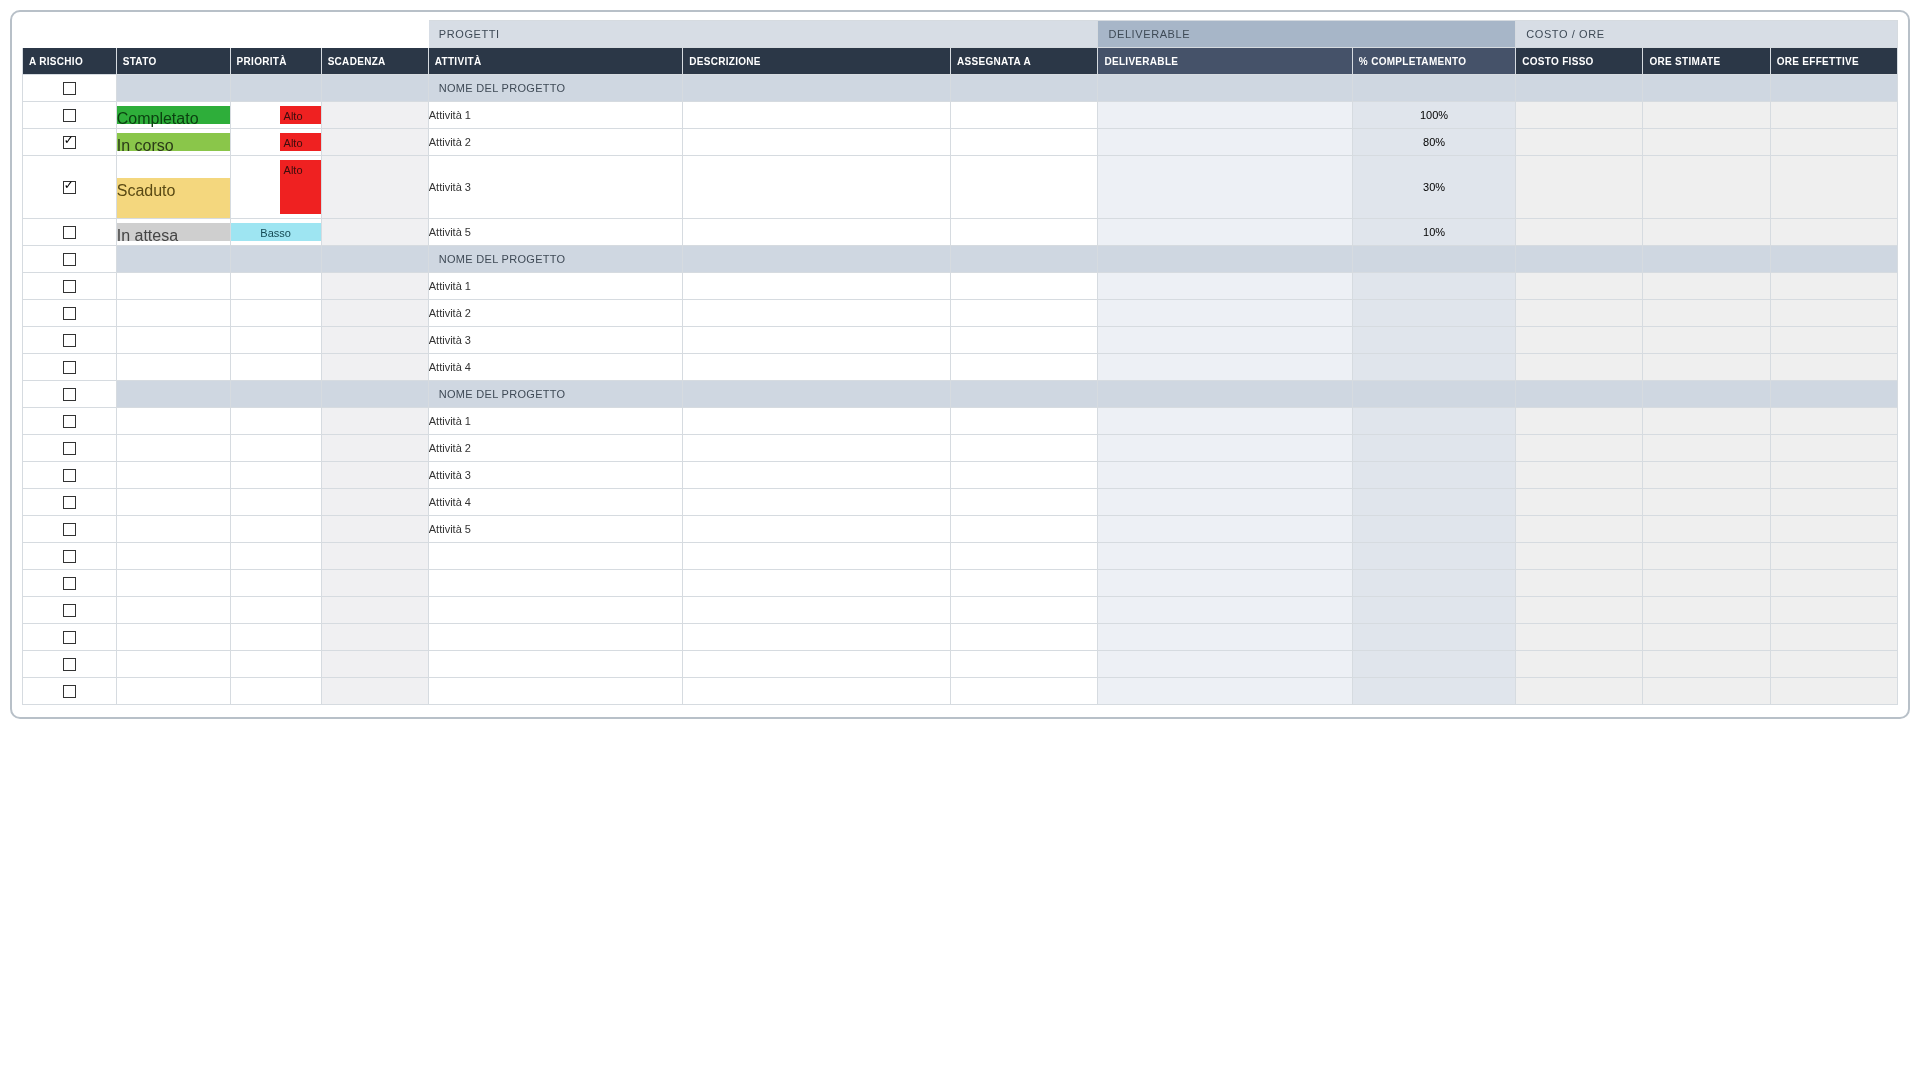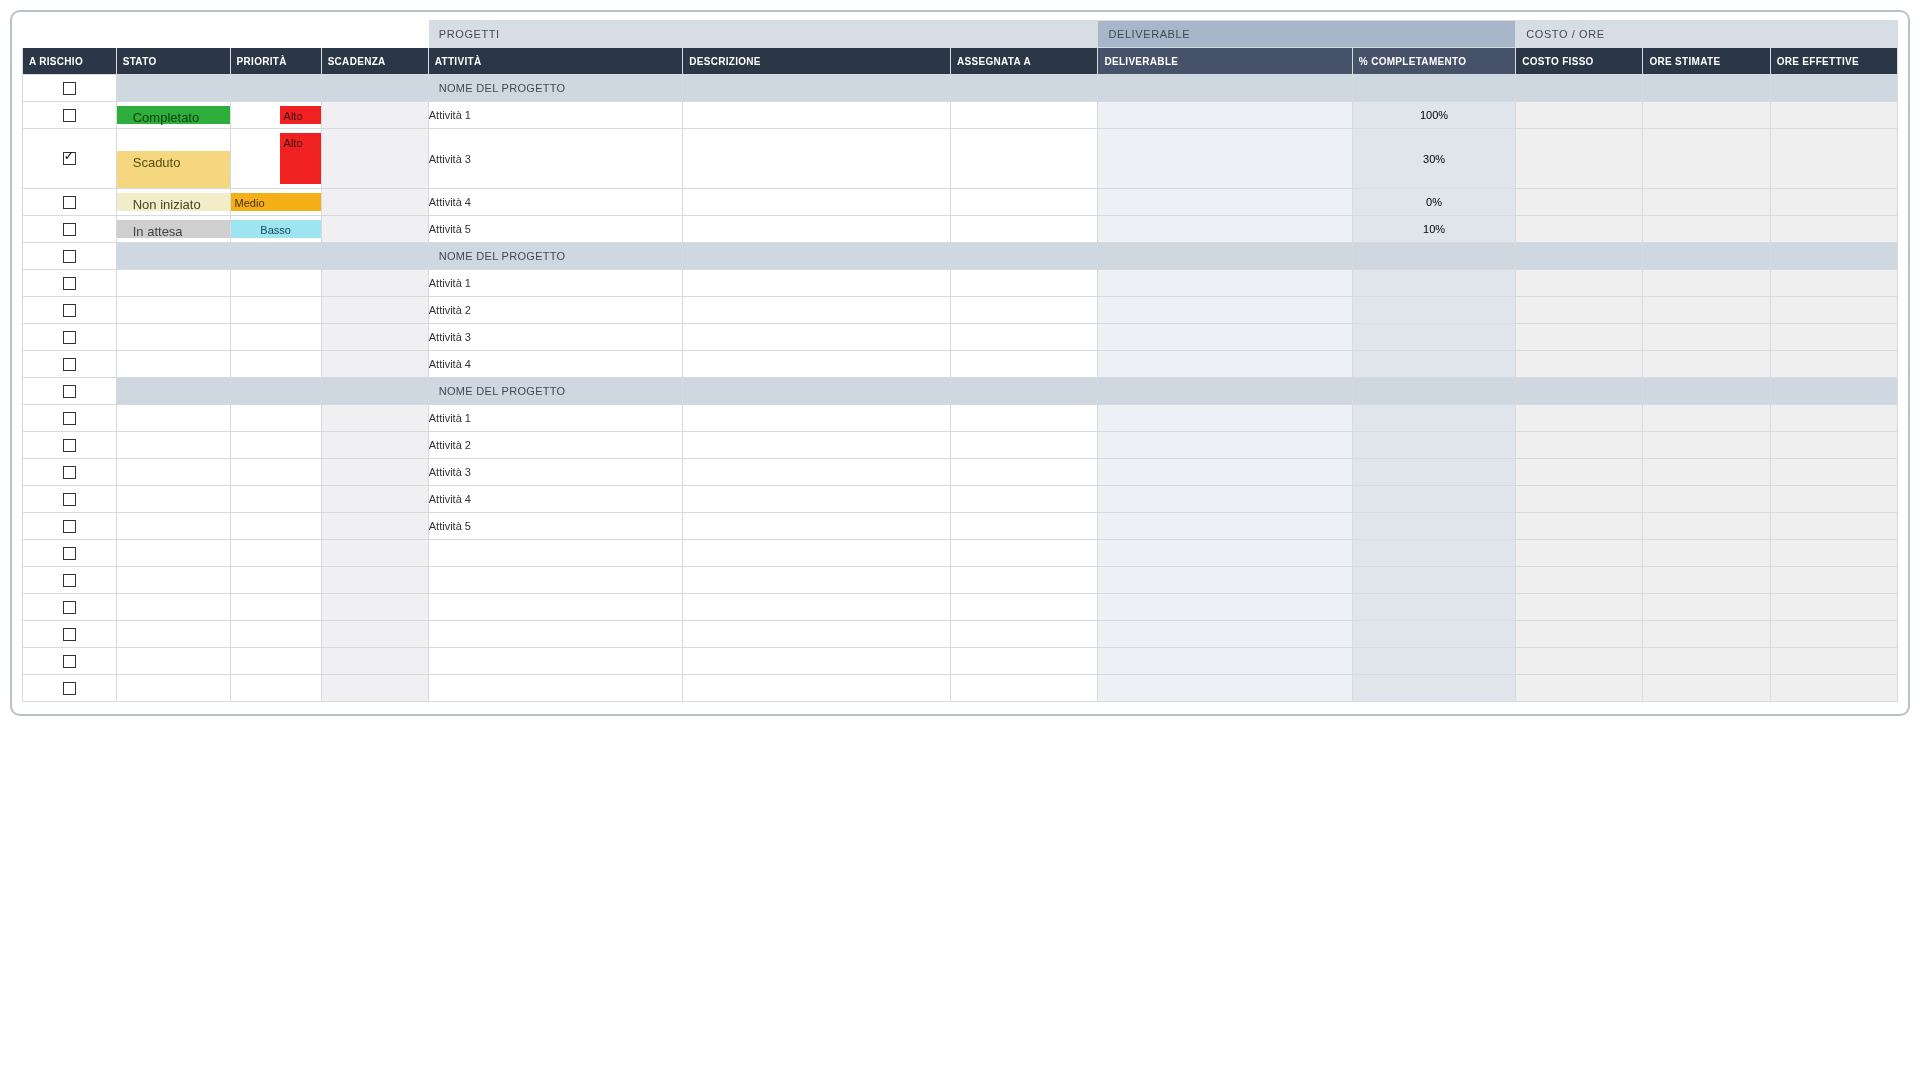--- a/index.html
+++ b/index.html
@@ -80,21 +80,21 @@
   
   tr.data td { background: #fff; }
   tr.data td.col-risk { background:#fff; text-align:center; }
   tr.data td.col-dead { background:#f0f0f2; }
   tr.data td.col-deliv { background:#edf0f5; }
   tr.data td.col-comp { background:#e0e5ec; text-align:center; }
   tr.data td.col-cost, tr.data td.col-hours, tr.data td.col-eff { background:#efefef; }
   tr.data td.col-act { padding-left:0; color:#333; }
 
   
-  .st { display:block; height:100%; padding:4px 16px; margin:-4px -6px; font-size:13px; }
+  .st { display:block; height:100%; padding:4px 0; margin:-4px -6px; font-size:16px; }
   .st-completato { background:#2eae3a; color:#0b3f10; }
   .st-incorso    { background:#8ac64a; color:#2b3b18; }
   .st-scaduto    { background:#f4d77e; color:#5a4a14;margin-top:32px; }
   .st-noniniziato{ background:#f2ecc9; color:#4a4428; }
   .st-inattesa   { background:#cfcfcf; color:#444; }
 
   .pr { display:block; height:100%; padding:4px 4px; margin:-4px -6px; font-size:11px; }
   .pr-alto  { background:#ef2121; color:#3a0d0d;margin-left:43px; }
   .pr-medio { background:#f4af19; color:#4a3207; }
   .pr-basso { background:#9ee5f2; color:#154a54;text-align:center; }
@@ -190,49 +190,49 @@
           <td></td>
           <td class="col-deliv"></td>
           <td class="col-comp">100%</td>
           <td class="col-cost"></td>
           <td class="col-hours"></td>
           <td class="col-eff"></td>
         </tr>
         <tr class="data">
           <td class="col-risk"><span class="cb checked"></span></td>
           <td>
+            <span class="st st-incorso">In corso</span>
+          </td>
+          <td>
+            <span class="pr pr-alto">Alto</span>
+          </td>
+          <td class="col-dead"></td>
+          <td class="col-act">Attività 2</td>
+          <td></td>
+          <td></td>
+          <td class="col-deliv"></td>
+          <td class="col-comp">80%</td>
+          <td class="col-cost"></td>
+          <td class="col-hours"></td>
+          <td class="col-eff"></td>
+        </tr>
+        <tr class="data">
+          <td class="col-risk"><span class="cb checked"></span></td>
+          <td>
             <span class="st st-scaduto">Scaduto</span>
           </td>
           <td>
             <span class="pr pr-alto">Alto</span>
           </td>
           <td class="col-dead"></td>
           <td class="col-act">Attività 3</td>
           <td></td>
           <td></td>
           <td class="col-deliv"></td>
           <td class="col-comp">30%</td>
-          <td class="col-cost"></td>
-          <td class="col-hours"></td>
-          <td class="col-eff"></td>
-        </tr>
-        <tr class="data">
-          <td class="col-risk"><span class="cb"></span></td>
-          <td>
-            <span class="st st-noniniziato">Non iniziato</span>
-          </td>
-          <td>
-            <span class="pr pr-medio">Medio</span>
-          </td>
-          <td class="col-dead"></td>
-          <td class="col-act">Attività 4</td>
-          <td></td>
-          <td></td>
-          <td class="col-deliv"></td>
-          <td class="col-comp">0%</td>
           <td class="col-cost"></td>
           <td class="col-hours"></td>
           <td class="col-eff"></td>
         </tr>
         <tr class="data">
           <td class="col-risk"><span class="cb"></span></td>
           <td>
             <span class="st st-inattesa">In attesa</span>
           </td>
           <td>

